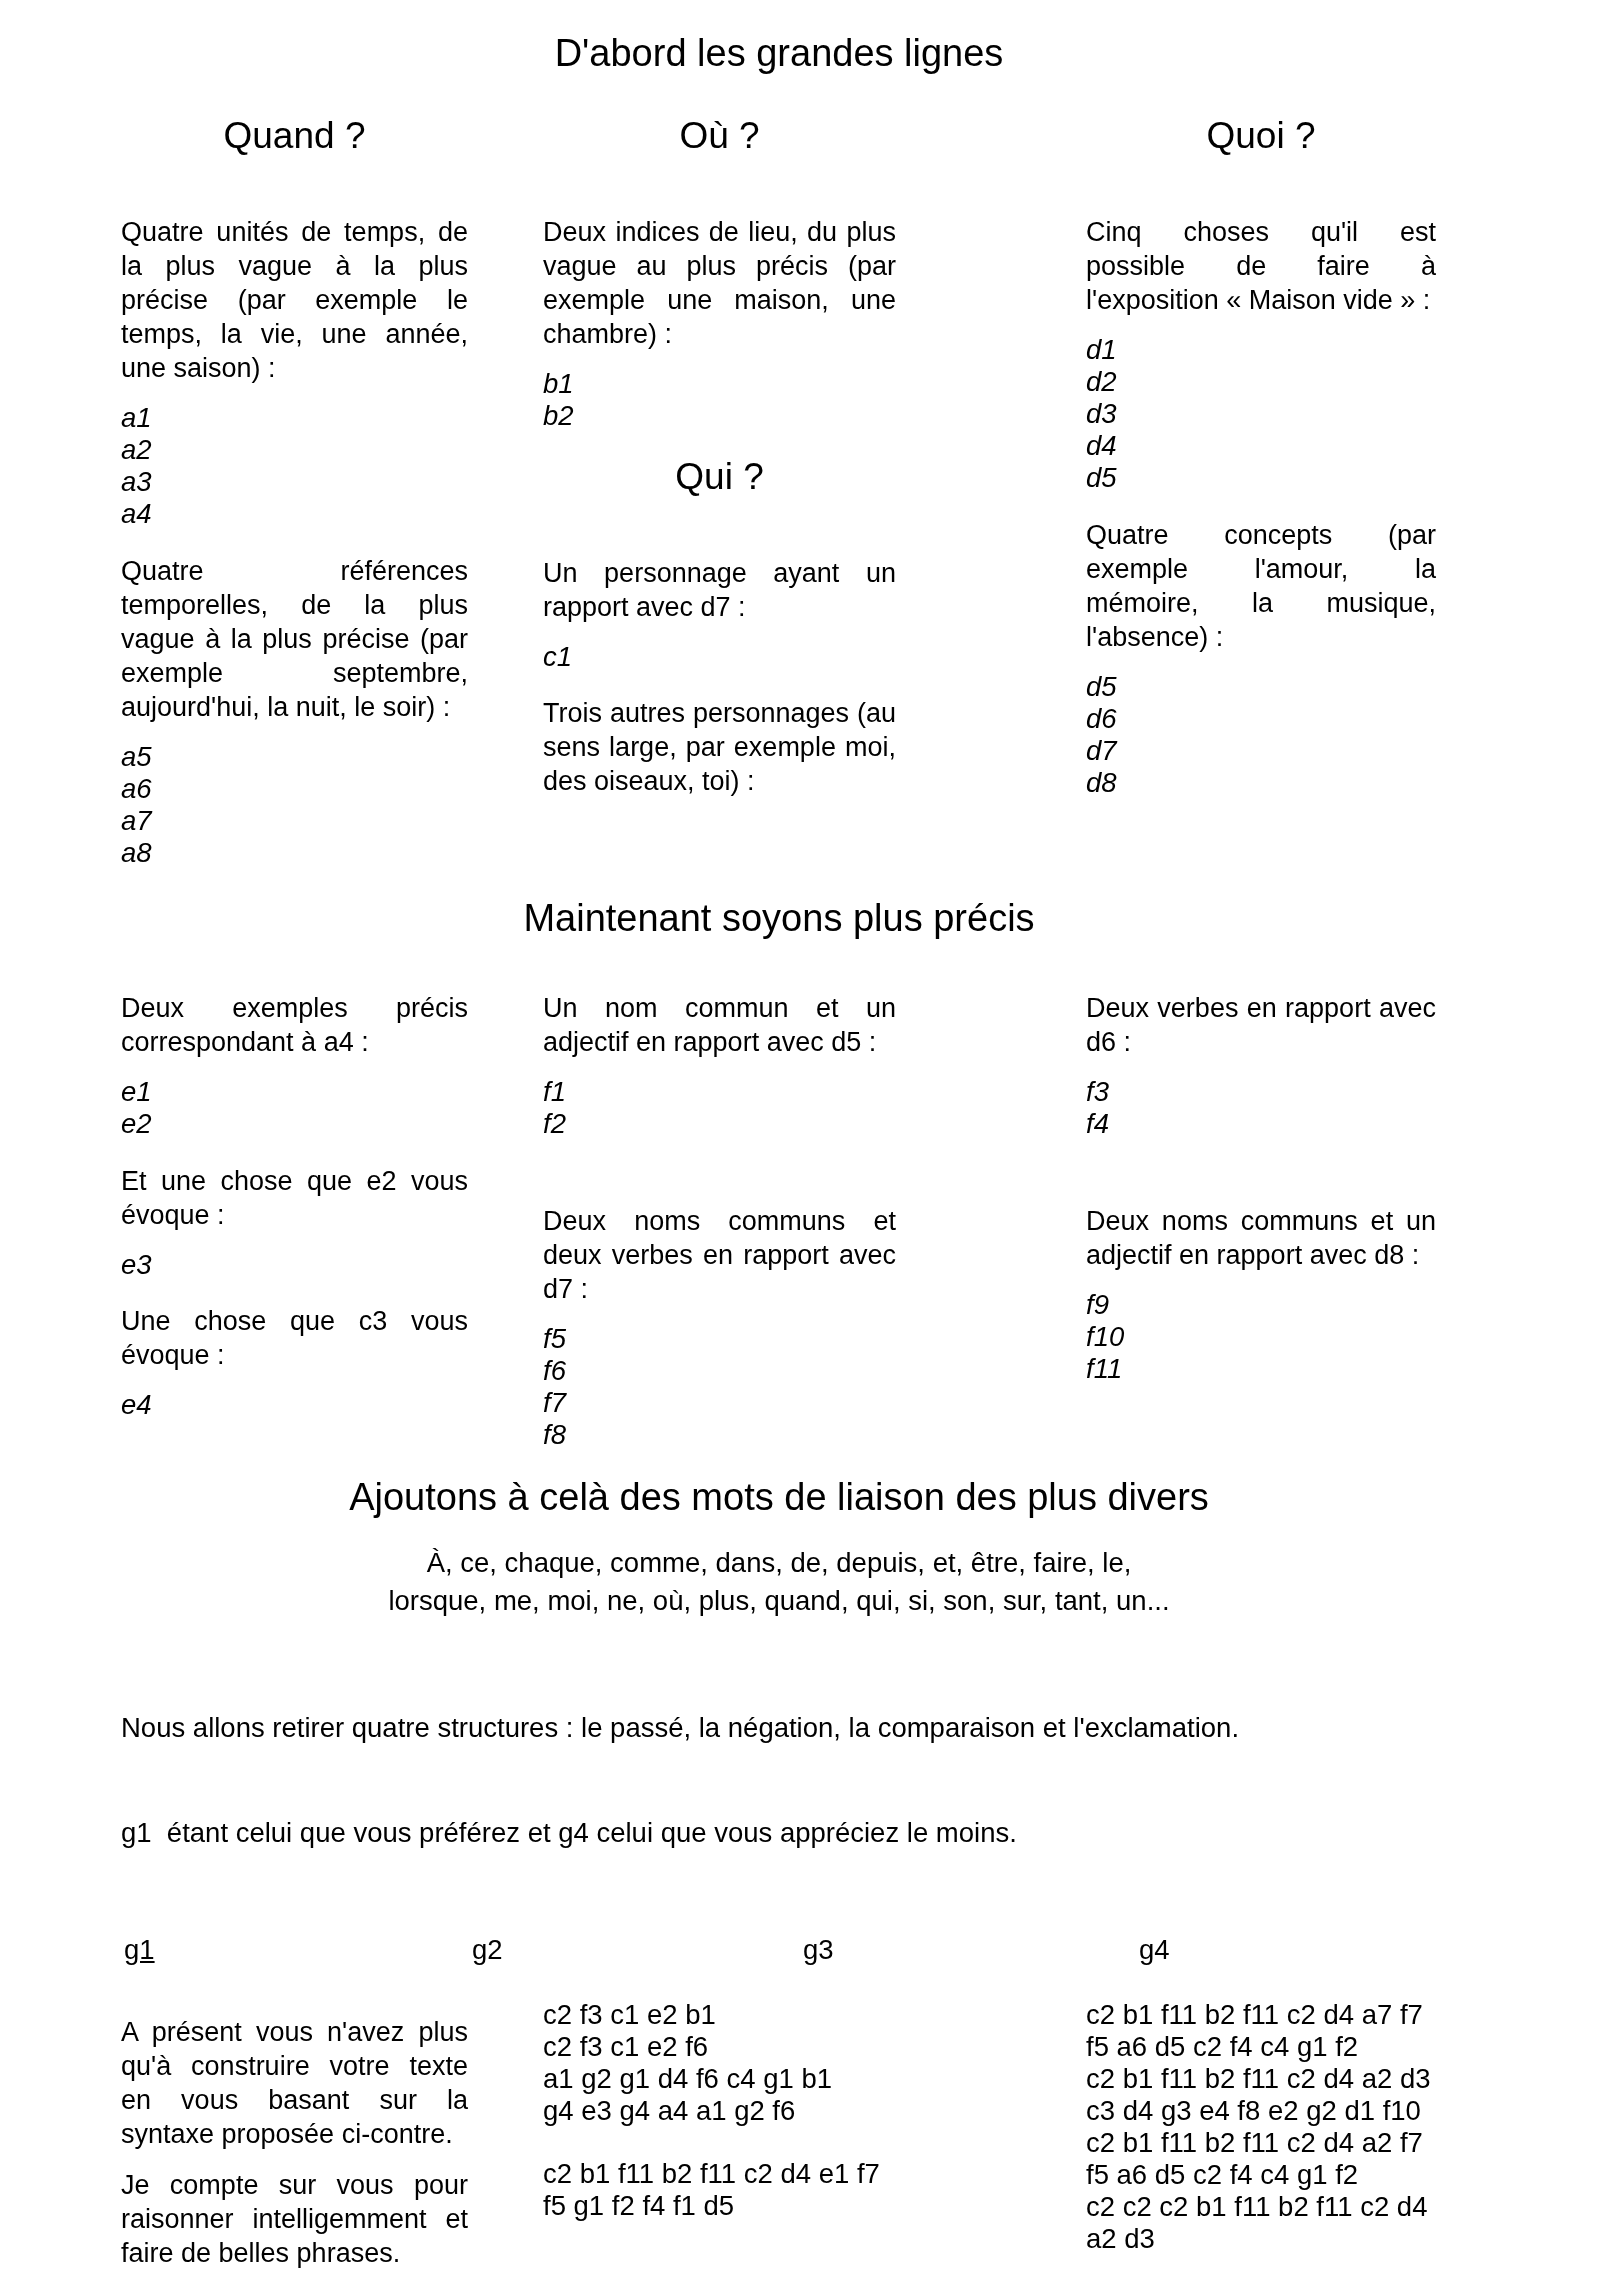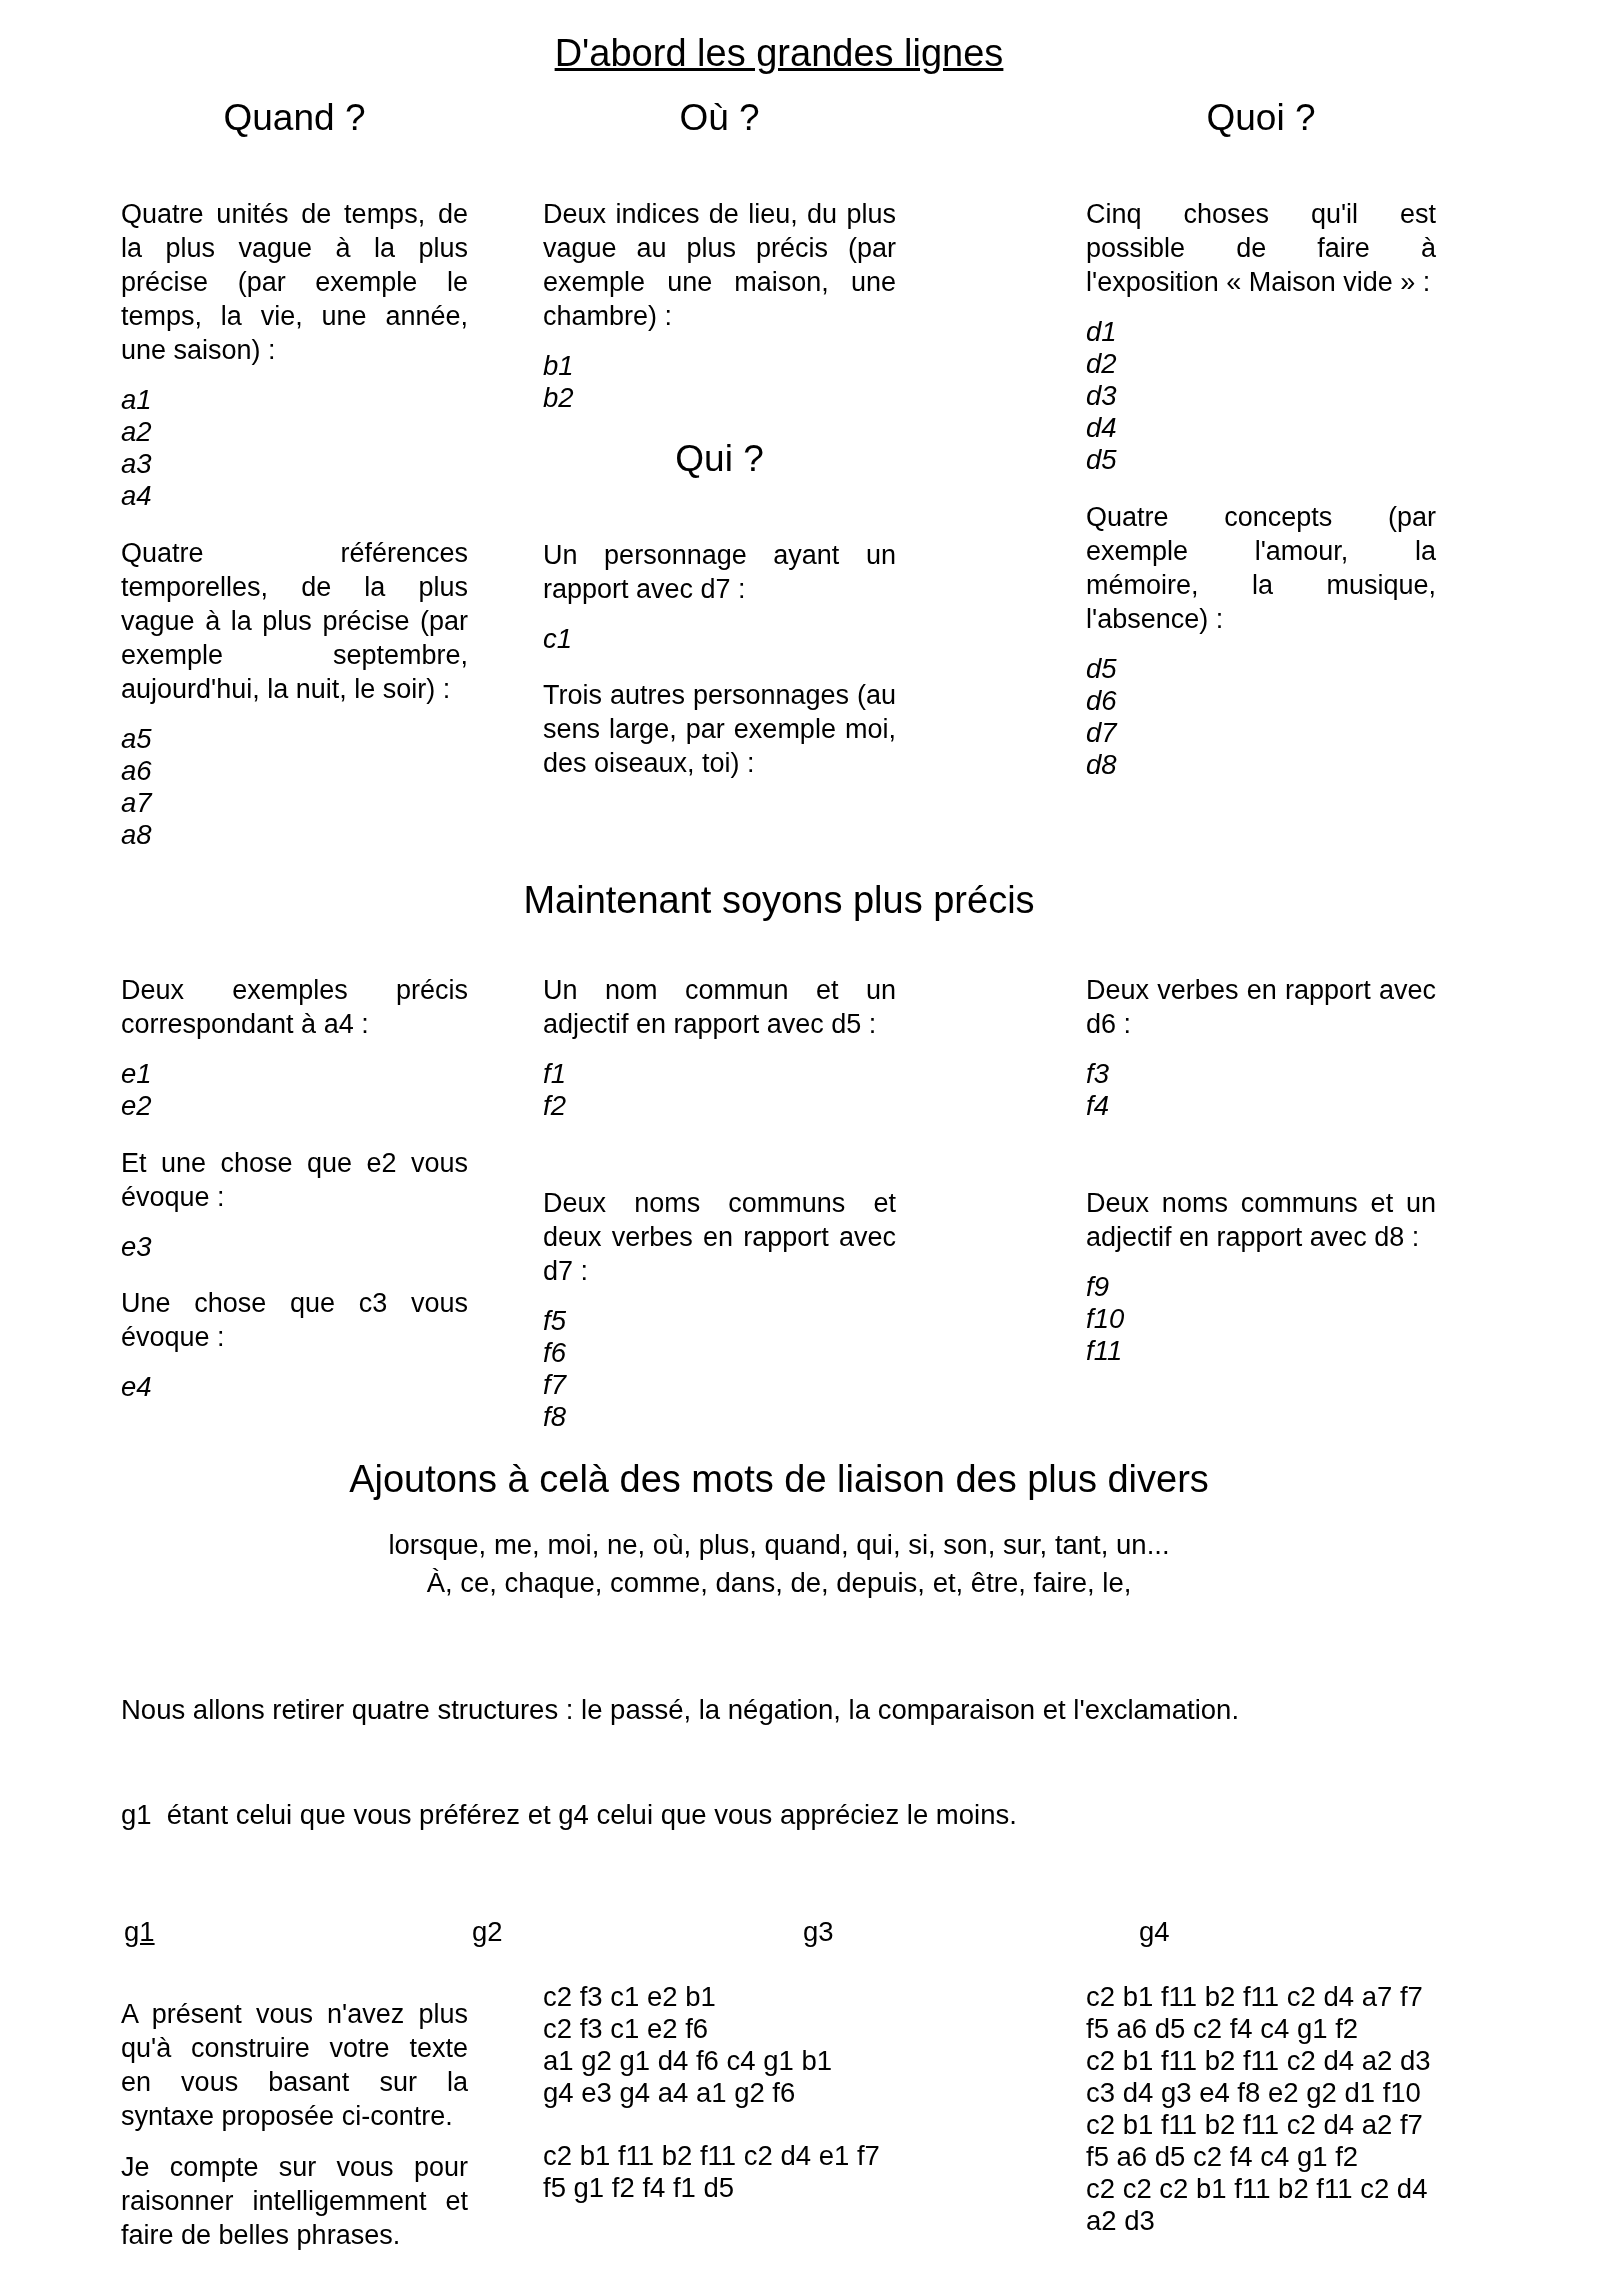--- a/index.html
+++ b/index.html
@@ -5,21 +5,21 @@
   html,body{margin:0;padding:0;background:#e8e8e8;}
   .page{
     width:1623px;height:2295px;box-sizing:border-box;
     background:#ffffff;color:#000000;
     padding:33px 186px 0 121px;
     font-family:"Liberation Sans","DejaVu Sans",sans-serif;
     overflow:hidden;position:relative;
   }
   h1{font-size:38px;line-height:41px;font-weight:normal;text-align:center;margin:0;}
   h2{font-size:37px;line-height:41px;font-weight:normal;text-align:center;margin:0 0 59px 0;}
-  .t1{margin-bottom:23px;text-decoration:underline;}
+  .t1{margin-bottom:41px;}
   .t2{margin:29.4px 0 36px 0;}
   .t3{margin:26px 0 26px 0;}
   .cols{display:flex;align-items:flex-start;}
   .col-a{width:347px;}
   .col-b{width:353px;margin-left:75px;}
   .col-c{width:350px;margin-left:190px;}
   p.body{font-size:27px;line-height:34px;margin:16px 0 17px 0;text-align:justify;}
   p.body.last{margin-bottom:0;}
   .list{margin:9.2px 0 23.6px 0;font-style:italic;}
   .list.end{margin-bottom:0;}
@@ -141,22 +141,22 @@
         <div>f9</div>
         <div>f10</div>
         <div>f11</div>
       </div>
     </div>
   </div>
 
   <h1 class="t3">Ajoutons à celà des mots de liaison des plus divers</h1>
 
   <div class="liaison">
+    <div>À, ce, chaque, comme, dans, de, depuis, et, être, faire, le,</div>
     <div>lorsque, me, moi, ne, où, plus, quand, qui, si, son, sur, tant, un...</div>
-    <div>À, ce, chaque, comme, dans, de, depuis, et, être, faire, le,</div>
   </div>
 
   <div class="instructions">
     <div>Nous allons retirer quatre structures : le passé, la négation, la comparaison et l'exclamation.</div>
     <div>g1  étant celui que vous préférez et g4 celui que vous appréciez le moins.</div>
   </div>
 
   <div class="g-row">
     <span class="g1">g1</span>
     <span class="g2">g2</span>

